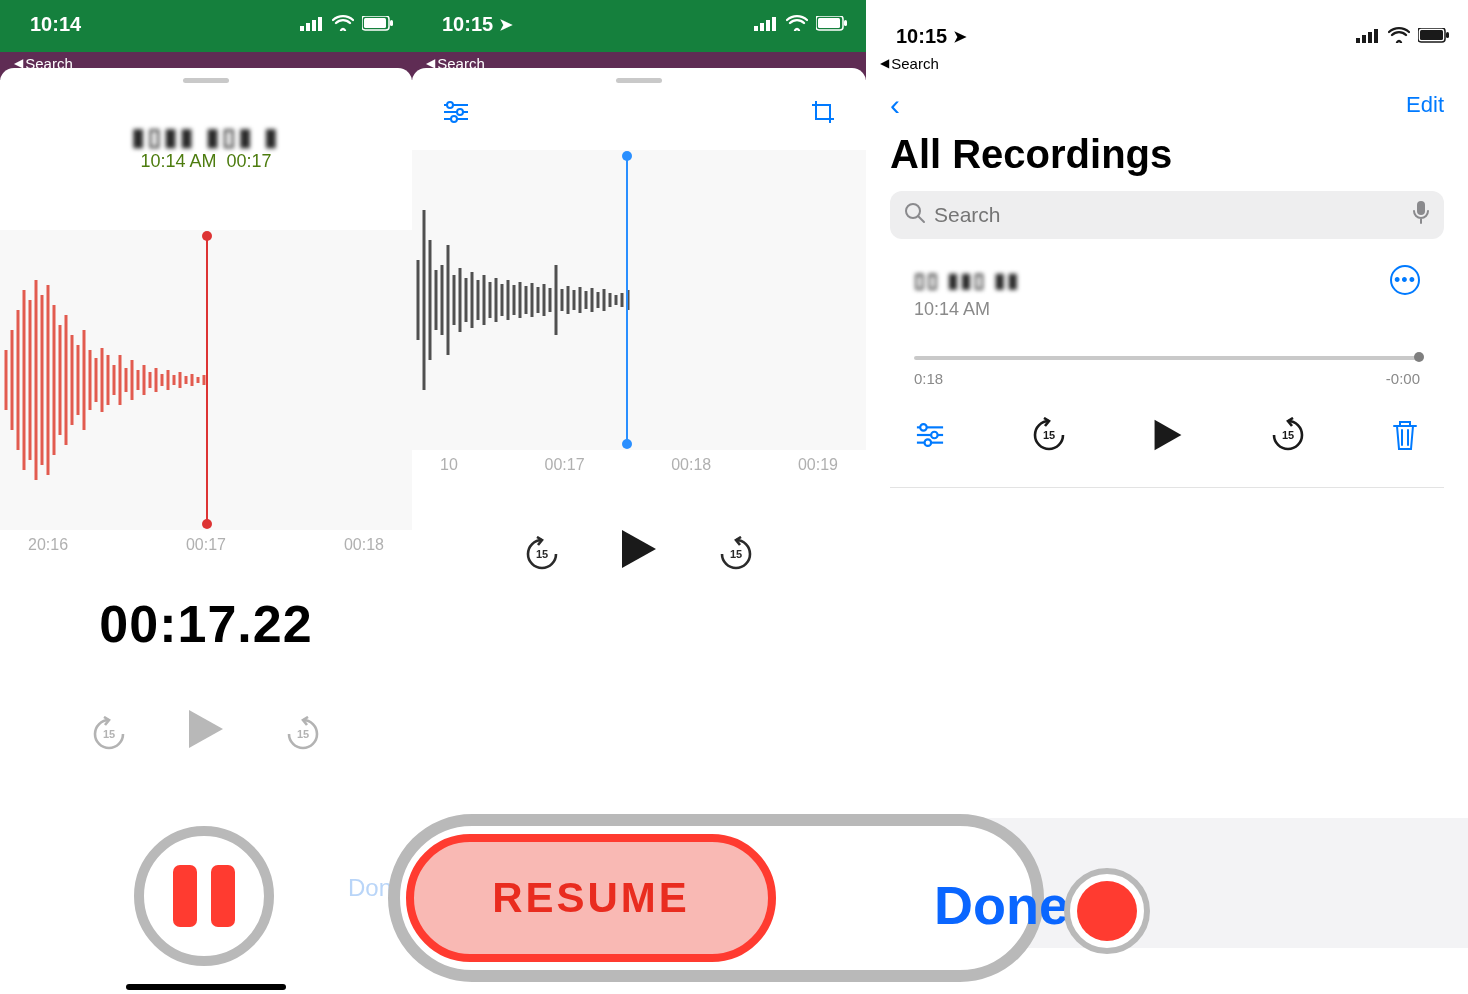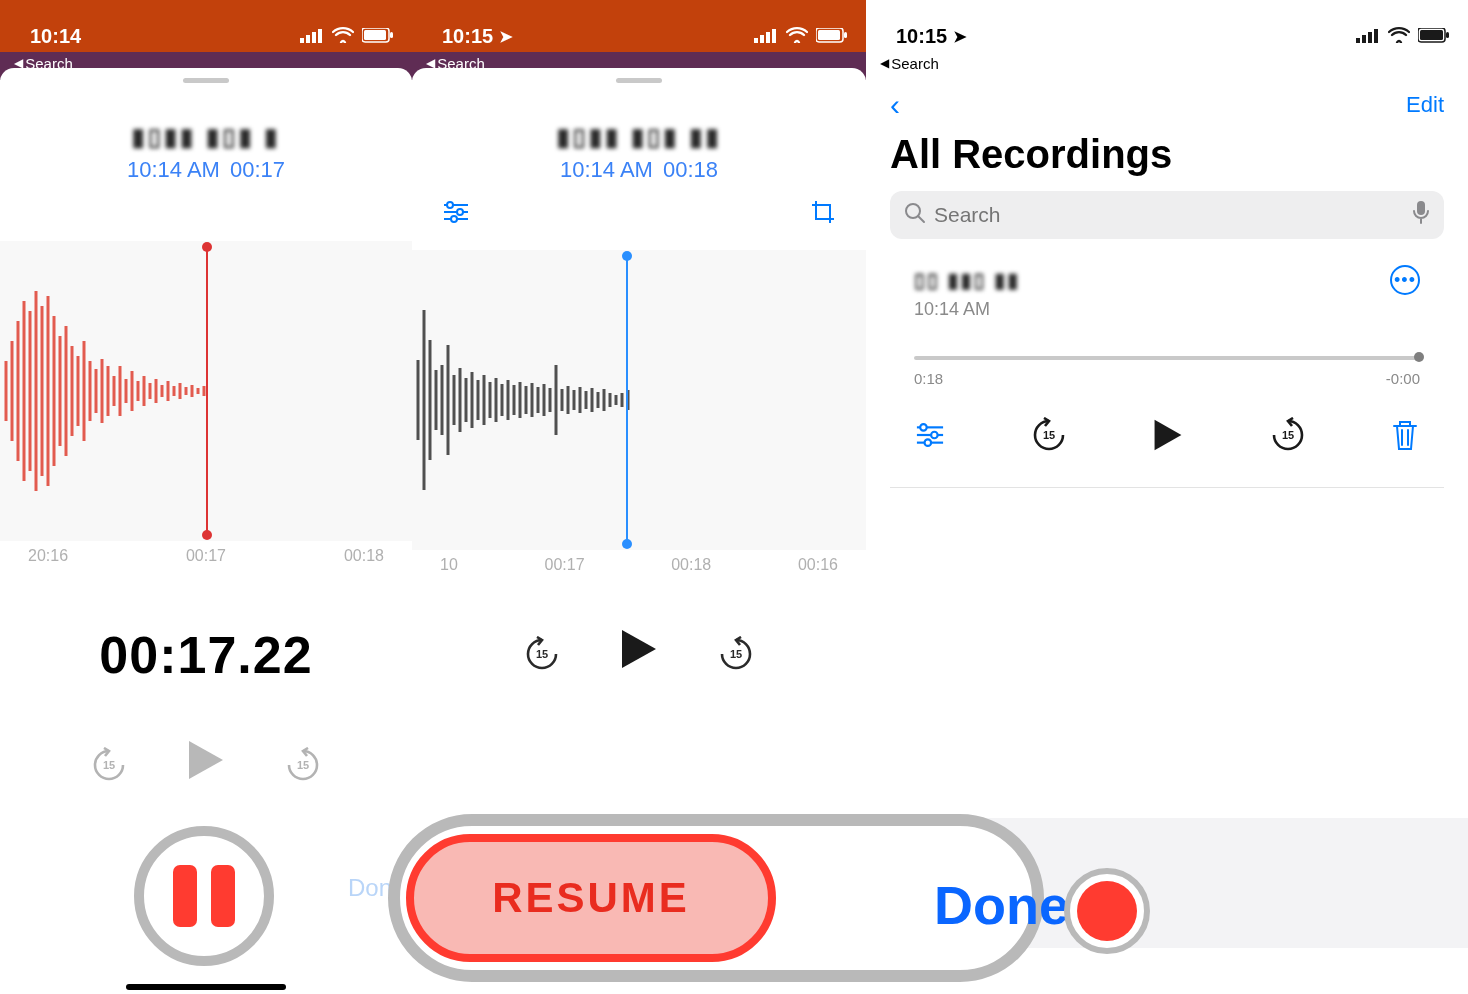--- a/index.html
+++ b/index.html
@@ -12,22 +12,22 @@
     position: relative;
   }
   .cols { display: flex; height: 100%; }
   .col { position: relative; height: 100%; overflow: hidden; }
   .col1 { width: 412px; }
   .col2 { width: 454px; }
   .col3 { width: 602px; }
 
   
   .statusbar-dark {
-    height: 52px; background: #c2410c; color: #fff;
-    display: flex; align-items: flex-end; justify-content: space-between;
+    height: 52px; background: #15803d; color: #fff;
+    display: flex; align-items: center; justify-content: space-between;
     padding: 0 18px 4px 30px; font-size: 20px; font-weight: 600;
   }
   .statusbar-light {
     height: 52px; color: #000;
     display: flex; align-items: flex-end; justify-content: space-between;
     padding: 0 18px 4px 30px; font-size: 20px; font-weight: 600;
   }
   .sb-left { display: flex; align-items: center; gap: 6px; }
   .sb-right { display: flex; align-items: center; gap: 8px; }
   .loc-arrow { font-size: 16px; }
@@ -42,21 +42,21 @@
   .tri-left { font-size: 12px; }
 
   .sheet-handle {
     background: #fff; border-top-left-radius: 14px; border-top-right-radius: 14px;
     display: flex; justify-content: center; padding-top: 10px; margin-top: -12px; position: relative;
   }
   .handle-bar { width: 46px; height: 5px; background: #c9c9c9; border-radius: 3px; }
 
   .rec-header { text-align: center; margin-top: 40px; }
   .rec-name { letter-spacing: 3px; font-size: 24px; font-weight: 700; color: #2a2a2a; filter: blur(2px); user-select:none;}
-  .rec-meta { color: #3b82f6; font-size: 22px; margin-top: 6px; }
+  .rec-meta { color: #4d7c0f; font-size: 18px; }
   .rec-meta .t1 { margin-right: 10px; }
 
   .tool-row { display: flex; justify-content: space-between; padding: 16px 30px 0 30px; }
   .tool-icon { color: #007aff; font-size: 26px; }
 
   .waveform-area {
     position: relative; height: 300px; margin-top: 18px;
     background: #f8f8f8;
   }
   .col1 .waveform-area { margin-left: 0; }
@@ -72,21 +72,21 @@
   .playhead.red { background:#d33; }
   .playhead.red::before, .playhead.red::after { background:#d33; }
   .playhead.blue { background:#2a8fff; }
   .playhead.blue::before, .playhead.blue::after { background:#2a8fff; }
 
   .timeline {
     display:flex; justify-content: space-between; color:#b0b0b0; font-size:16px;
     padding: 6px 28px 0 28px;
   }
 
-  .big-time { text-align:center; font-size:52px; font-weight:600; margin-top:60px; letter-spacing:1px; }
+  .big-time { text-align:center; font-size:52px; font-weight:600; margin-top:40px; letter-spacing:1px; }
 
   .play-controls { display:flex; justify-content:center; align-items:center; gap:60px; margin-top:54px; color:#919191;}
   .play-controls .play-btn { font-size:40px; }
   .play-controls.dark .play-btn { color:#1a1a1a; }
   .play-controls .play-btn.dim { color:#b8b8b8; }
   .skip { width:36px; height:36px; display:inline-flex; align-items:center; justify-content:center; position:relative;}
   .skip svg { width:36px; height:36px; }
 
   
   .navbar3 { display:flex; justify-content:space-between; align-items:center; padding: 8px 24px 0 24px; height:42px;}
@@ -309,26 +309,20 @@
       </div>
     </div>
     <div class="search-back">
       <span class="tri-left">◀</span>
       <span>Search</span>
     </div>
     <div class="sheet-handle">
         <div class="handle-bar"></div>
       </div>
 
-    <div class="rec-header">
-      <div class="rec-name">▮▯▮▮ ▮▯▮ ▮▮</div>
-      <div class="rec-meta">
-        <span class="t1">10:14 AM</span><span>00:18</span>
-      </div>
-    </div>
 
     <div class="tool-row">
       <span class="tool-icon">
         <svg width="28" height="22" viewBox="0 0 28 22">
             <line x1="2" y1="4" x2="26" y2="4" stroke="#007aff" stroke-width="2"></line>
             <circle cx="8" cy="4" r="3" fill="#fff" stroke="#007aff" stroke-width="2"></circle>
             <line x1="2" y1="11" x2="26" y2="11" stroke="#007aff" stroke-width="2"></line>
             <circle cx="18" cy="11" r="3" fill="#fff" stroke="#007aff" stroke-width="2"></circle>
             <line x1="2" y1="18" x2="26" y2="18" stroke="#007aff" stroke-width="2"></line>
             <circle cx="12" cy="18" r="3" fill="#fff" stroke="#007aff" stroke-width="2"></circle>
@@ -381,21 +375,21 @@
           <line x1="210" y1="143" x2="210" y2="157"></line>
             <line x1="216" y1="140" x2="216" y2="160"></line>
         </g>
       </svg>
       <div class="playhead blue" style="left:214px"></div>
     </div>
     <div class="timeline">
       <span>10</span>
       <span>00:17</span>
       <span>00:18</span>
-      <span>00:16</span>
+      <span>00:19</span>
     </div>
 
 
     <div class="play-controls dark">
       <span class="skip">
         <svg viewBox="0 0 36 36">
             <path d="M18 4 A14 14 0 1 0 32 18" fill="none" stroke="#2a2a2a" stroke-width="2.6"></path>
             <polyline points="13,1 18,4 14,9" fill="none" stroke="#2a2a2a" stroke-width="2.6"></polyline>
             <text x="18" y="22" text-anchor="middle" font-size="11" fill="#2a2a2a" font-weight="600">15</text>
           </svg>

